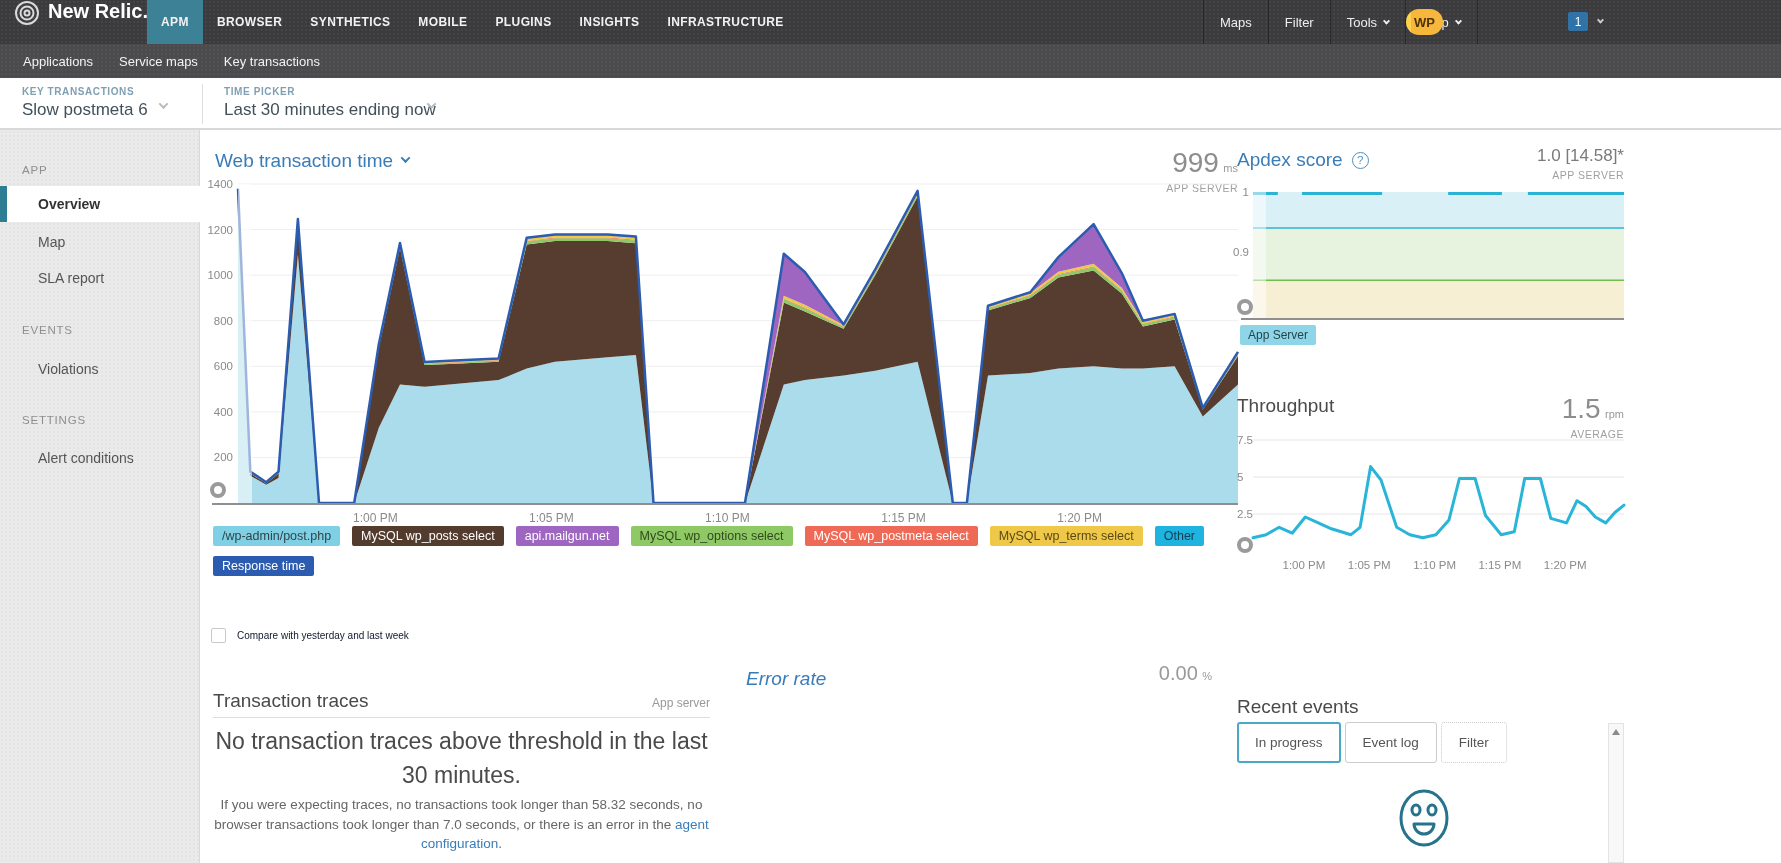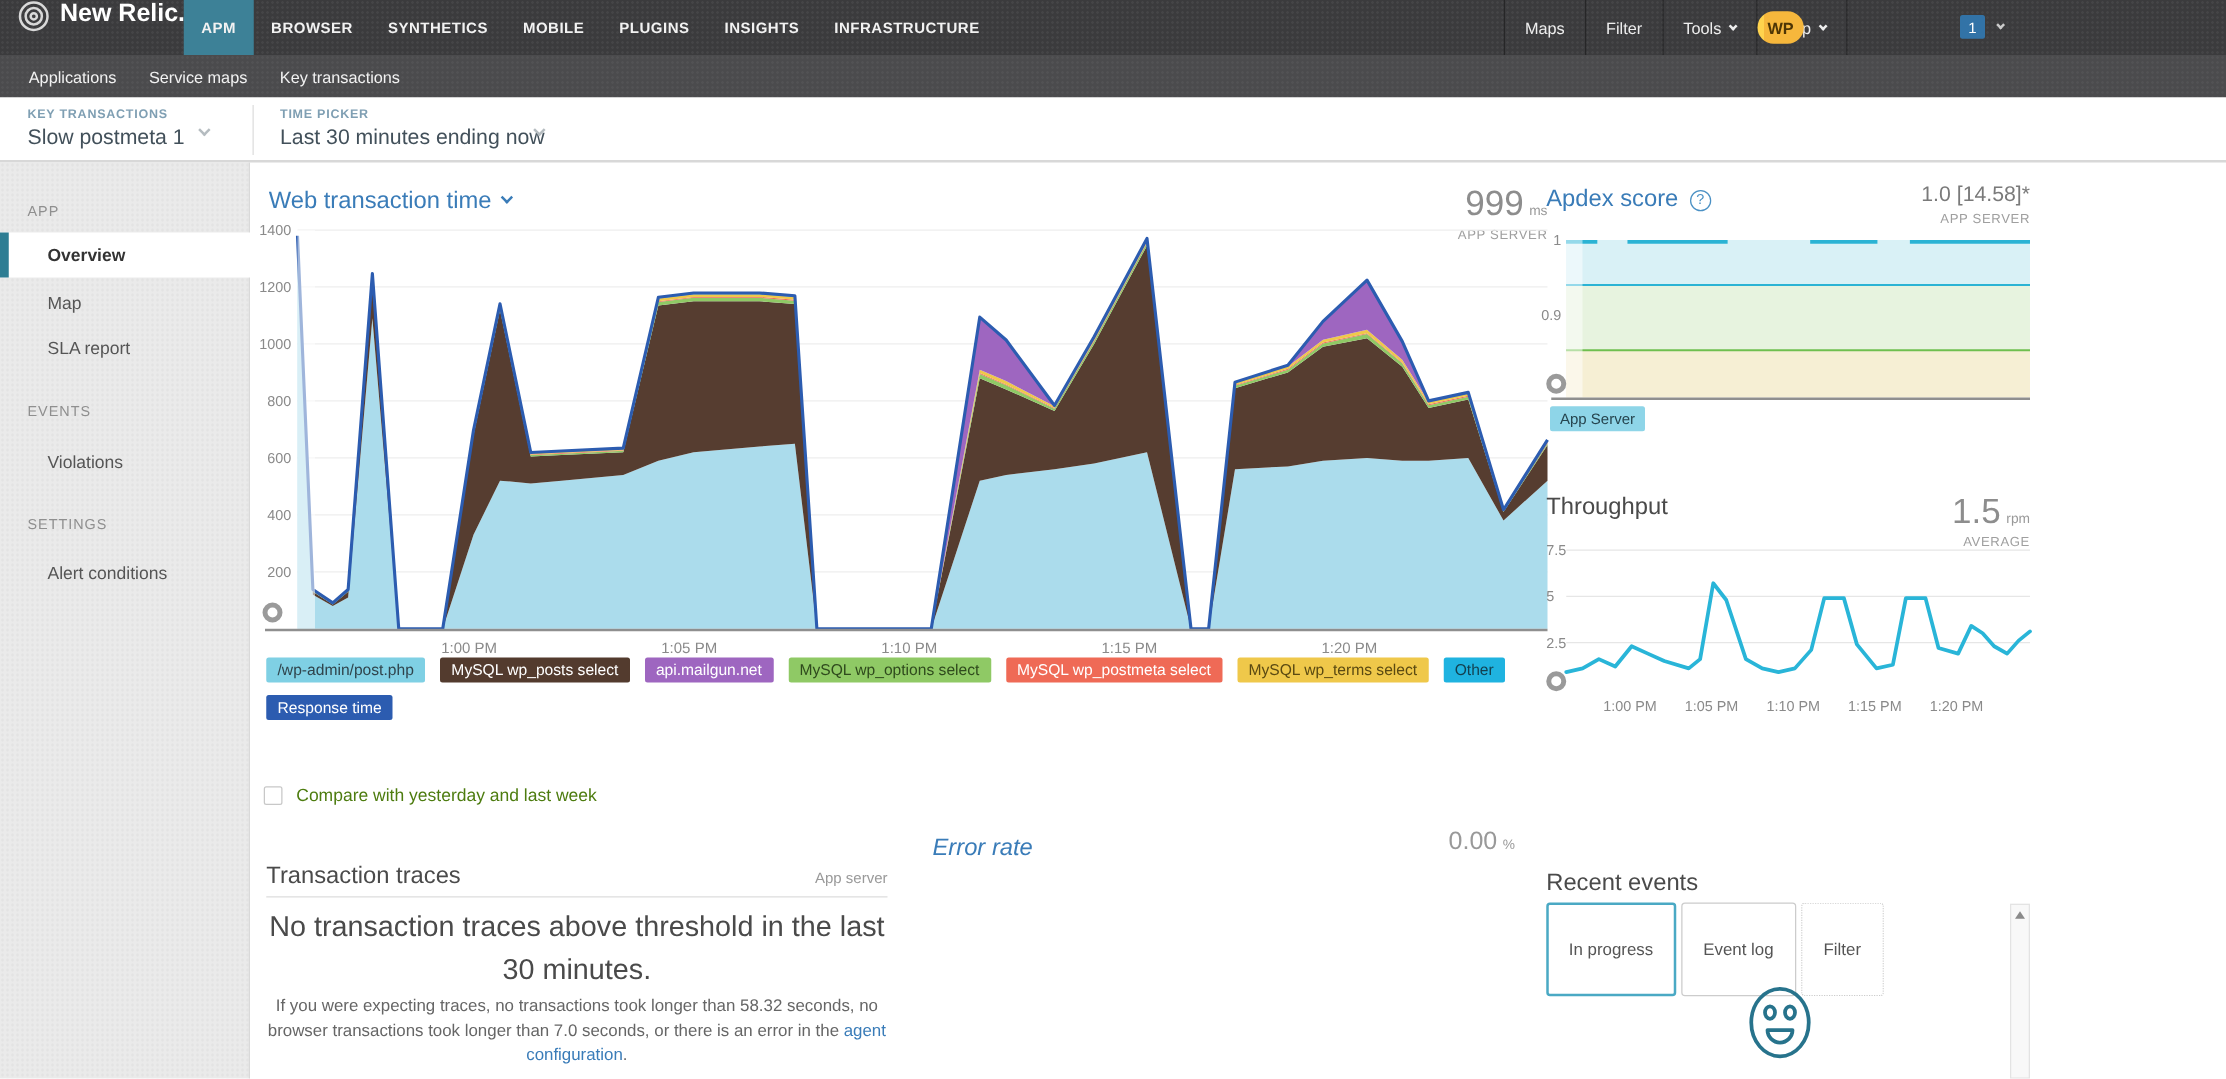--- a/index.html
+++ b/index.html
@@ -67,38 +67,38 @@
                color:#4a90c4; font-size:11.5px; align-items:center; justify-content:center; cursor:pointer; }
 
   
   .legend-row { display:flex; gap:12px; }
   .badge { font-size:12.5px; padding:3px 9px; border-radius:2px; white-space:nowrap; cursor:pointer; }
   .app-server-badge { background:#8ed5e8; color:#26454f; font-size:12px; padding:3px 8px; border-radius:2px; cursor:pointer; }
 
   
   .compare { display:flex; align-items:center; gap:11px; cursor:pointer; }
   .checkbox { width:15px; height:15px; border:1px solid #c8c8c8; border-radius:2px; background:#fff; }
-  .compare span { font-size:14px; color:#4d7c0f; }
+  .compare span { font-size:10px; color:#0f172a; }
 
   
   .traces { width:497px; }
   .traces-head { display:flex; justify-content:space-between; align-items:baseline;
                  border-bottom:1px solid #ddd; padding-bottom:5px; }
   .traces-head .t { font-size:19px; color:#4a4a4a; }
   .traces-head .s { font-size:12px; color:#999; }
   .traces-msg { margin-top:6px; font-size:23px; color:#4a4a4a; text-align:center; line-height:34px; }
   .traces-hint { margin-top:3px; font-size:13.5px; color:#666; text-align:center; line-height:19.5px; }
   .traces-hint a { color:#3a7cb8; text-decoration:none; cursor:pointer; }
   .err-val { text-align:right; color:#999; }
   .err-val .big { font-size:20px; }
   .err-val .unit { font-size:11px; }
   .re-buttons { display:flex; gap:4px; }
   .btn { background:#fff; font-size:13.5px; color:#555; padding:12px 17px; border:1px solid #ccc;
          border-radius:3px; cursor:pointer; font-family:inherit; }
-  .btn.active { border:2px solid #4aa9c4; padding:28px 16px; }
+  .btn.active { border:2px solid #4aa9c4; padding:11px 16px; }
   .btn.dotted { border-style:dotted; }
 
   
   .scrollbar { position:absolute; left:1608px; top:723px; width:16px; height:140px; background:#f8f8f8;
                border:1px solid #e3e3e3; cursor:pointer; }
   .scroll-up { width:0; height:0; border-left:4px solid transparent; border-right:4px solid transparent;
                border-bottom:6px solid #8a8a8a; margin:5px auto 0; }
 </style>
 </head>
 <body>
@@ -146,21 +146,21 @@
 
   <div class="nav2">
     <div class="nav2-item">Applications</div>
     <div class="nav2-item">Service maps</div>
     <div class="nav2-item">Key transactions</div>
   </div>
 
   <div class="page-header">
     <div class="abs" style="left:22px; top:8px; cursor:pointer;">
       <div class="picker-label">KEY TRANSACTIONS</div>
-      <div class="picker-value">Slow postmeta 1</div>
+      <div class="picker-value">Slow postmeta 6</div>
     </div>
     <span class="chev picker-chev abs" style="left:160px; top:24px;"></span>
     <div class="abs" style="left:202px; top:6px; height:40px; border-left:1px solid #ddd;"></div>
     <div class="abs" style="left:224px; top:8px; cursor:pointer;">
       <div class="picker-label">TIME PICKER</div>
       <div class="picker-value">Last 30 minutes ending now</div>
     </div>
     <span class="chev picker-chev abs" style="left:428px; top:24px;"></span>
   </div>
 

